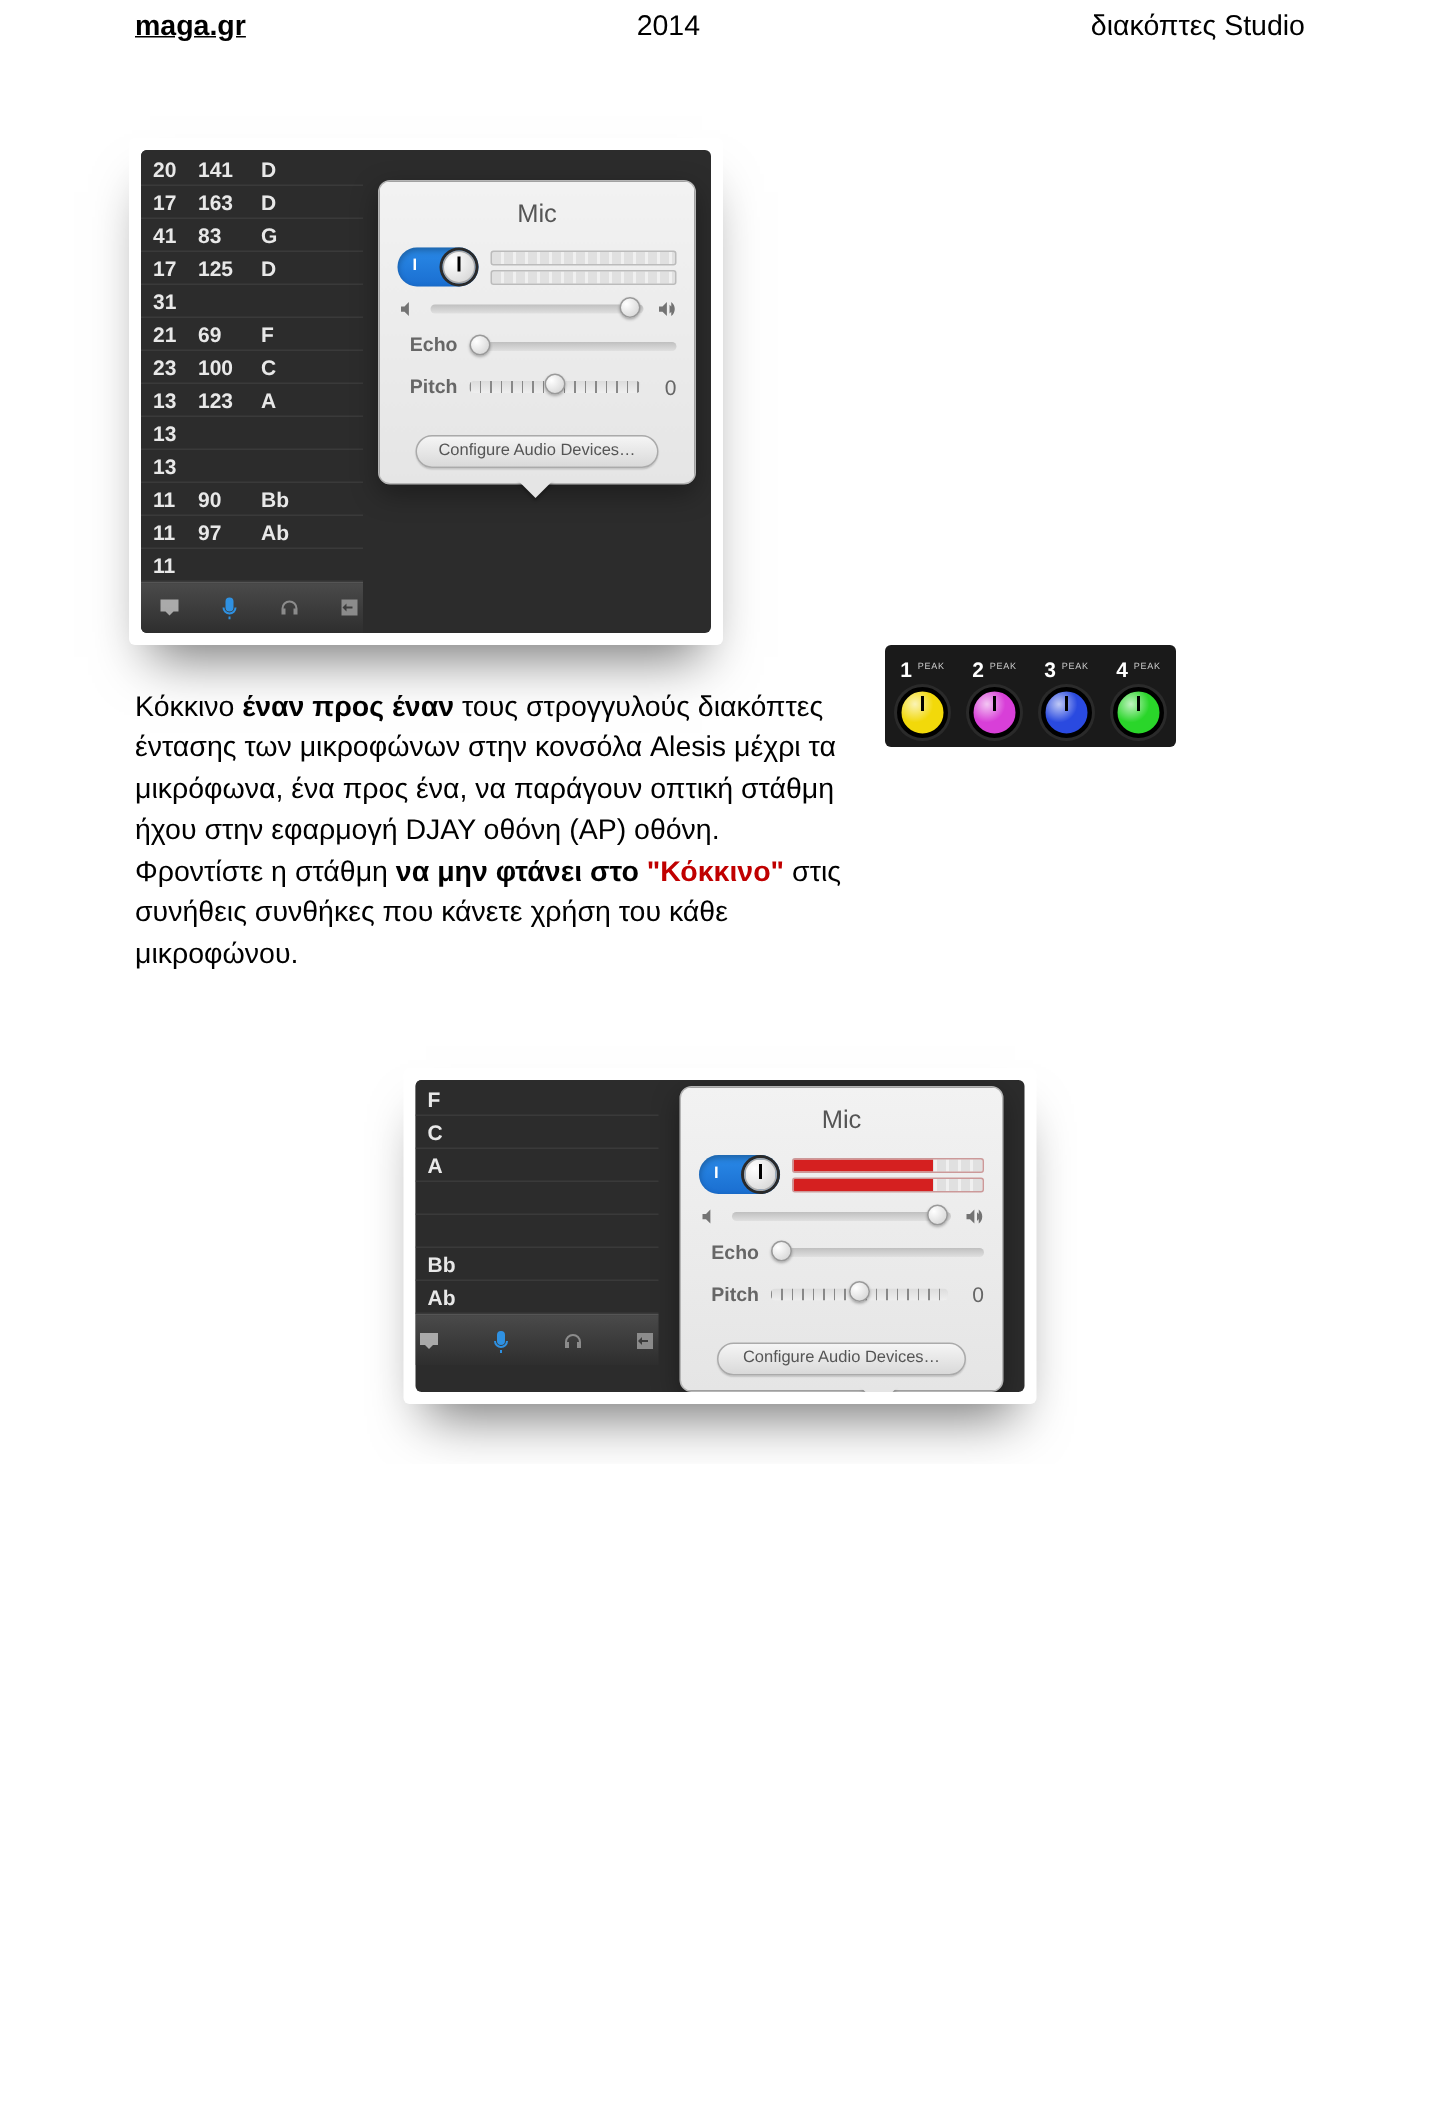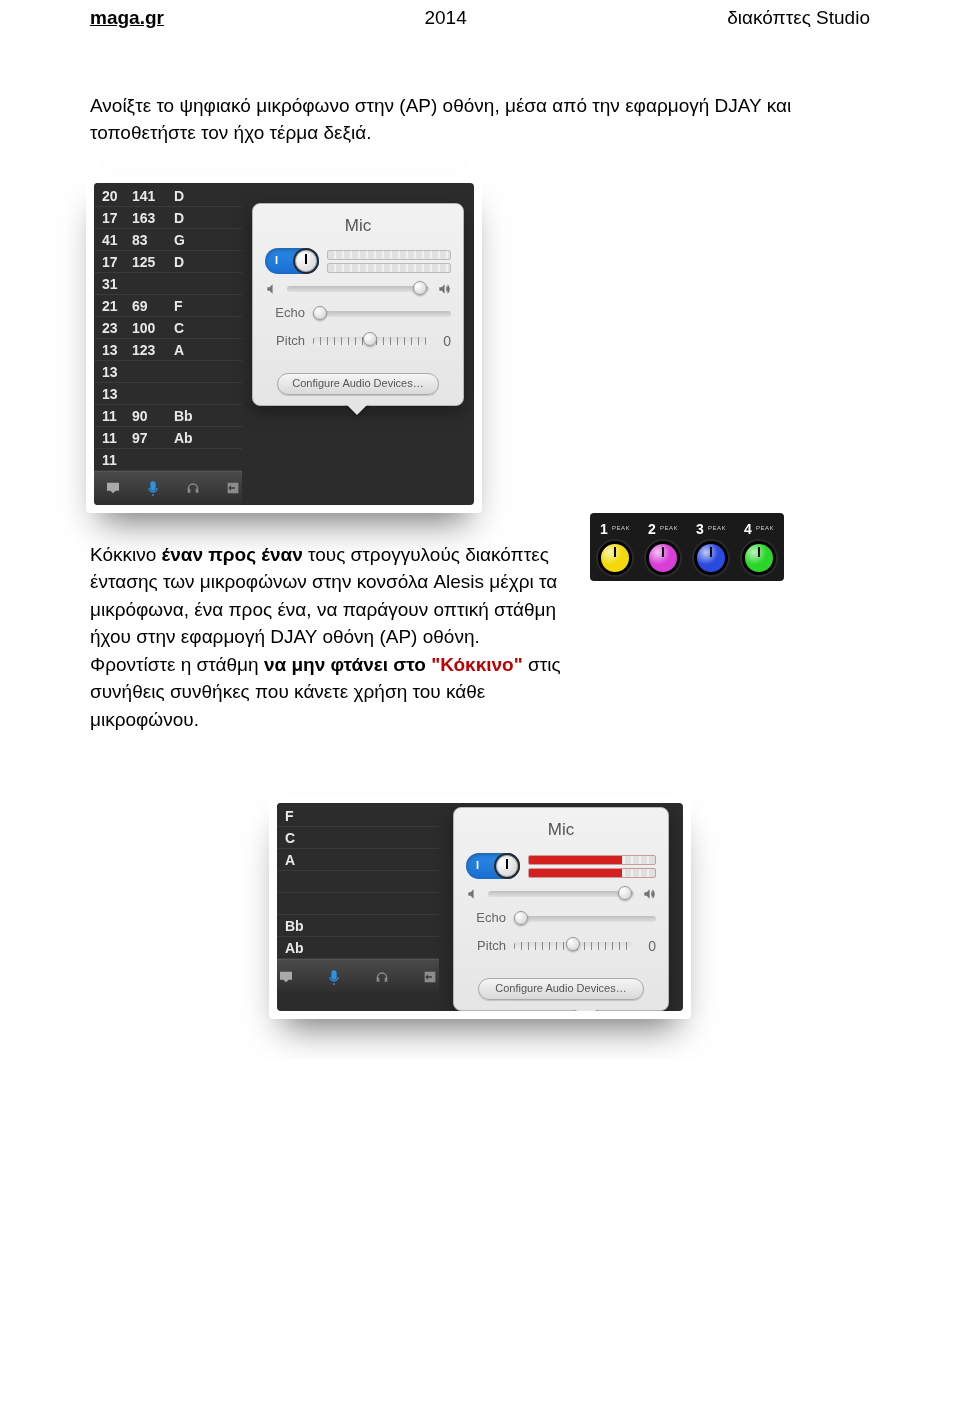--- a/index.html
+++ b/index.html
@@ -127,20 +127,21 @@
   .pop-row {
     display: flex;
     align-items: center;
     gap: 8px;
     margin: 8px 0;
   }
   .pop-label {
     width: 40px;
     text-align: right;
     color: #666;
+    font-weight: bold;
   }
   .toggle {
     width: 54px; height: 26px;
     background: linear-gradient(#2a8ae8,#1a6ed0);
     border-radius: 14px;
     position: relative;
     box-shadow: inset 0 2px 4px rgba(0,0,0,.3);
   }
   .toggle .glyph {
     position: absolute; left: 10px; top: 5px;
@@ -280,21 +281,20 @@
 <body>
 
 <div class="page">
 
   <div class="header">
     <span class="header-left">maga.gr</span>
     <span class="header-center">2014</span>
     <span class="header-right">διακόπτες Studio</span>
   </div>
 
-  <p class="para1">Ανοίξτε το ψηφιακό μικρόφωνο στην (AP) οθόνη, μέσα από την εφαρμογή DJAY και τοποθετήστε τον ήχο τέρμα δεξιά.</p>
 
   <div class="fig1-wrapper">
     <div class="figure">
       <div class="djay-app" style="width:380px;">
         <div style="display:flex;flex-direction:column;flex:0 0 auto;">
           <div class="djay-list" id="list1">
               <div class="djay-row">
                 <span class="c1">20</span>
                 <span class="c2">141</span>
                 <span class="c3">D</span>

